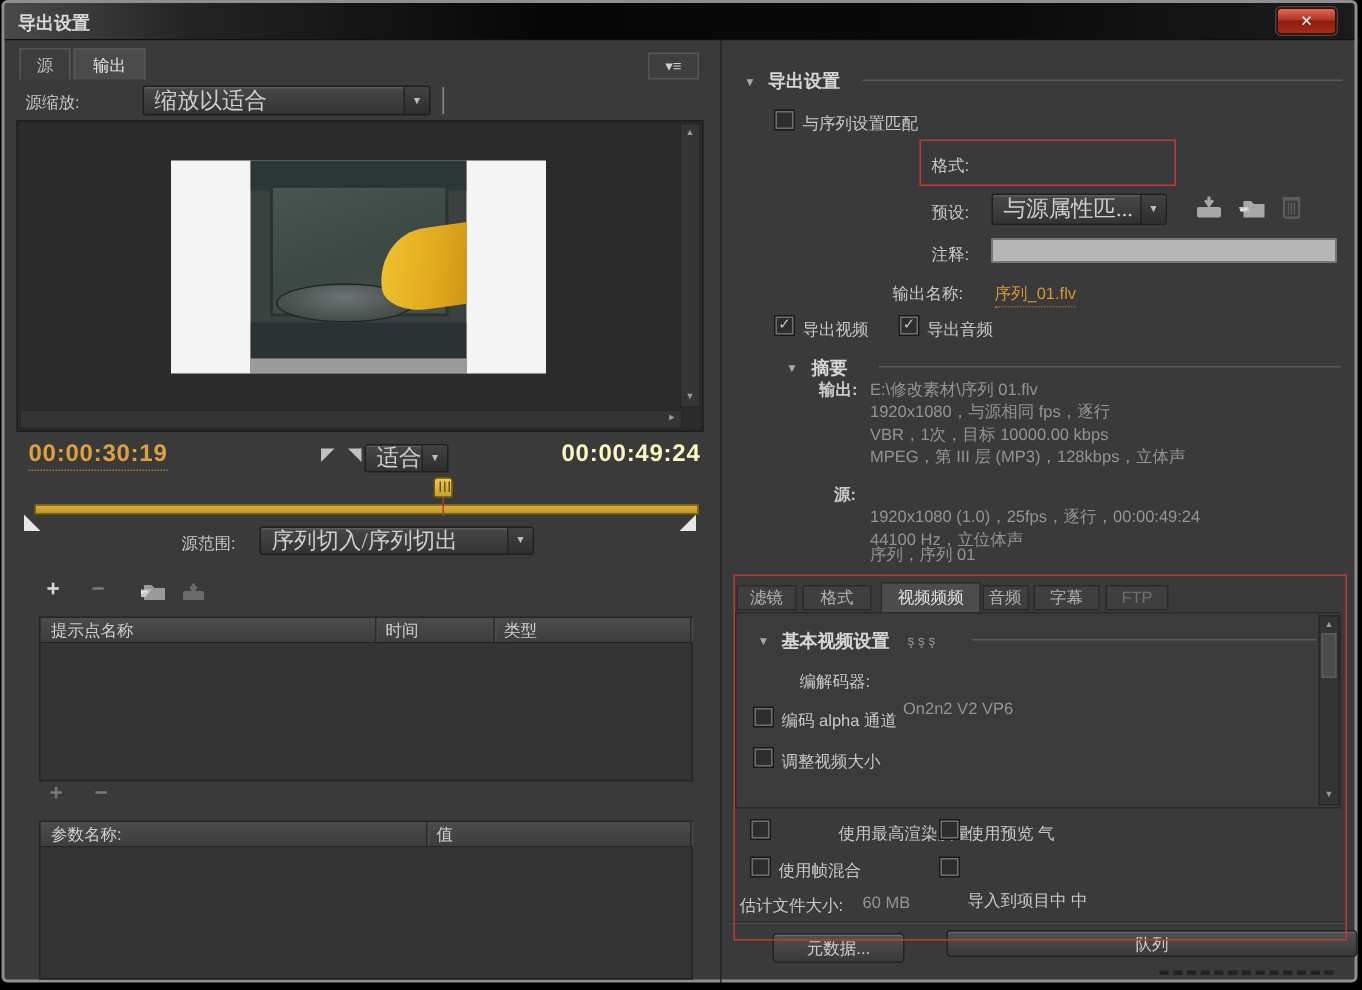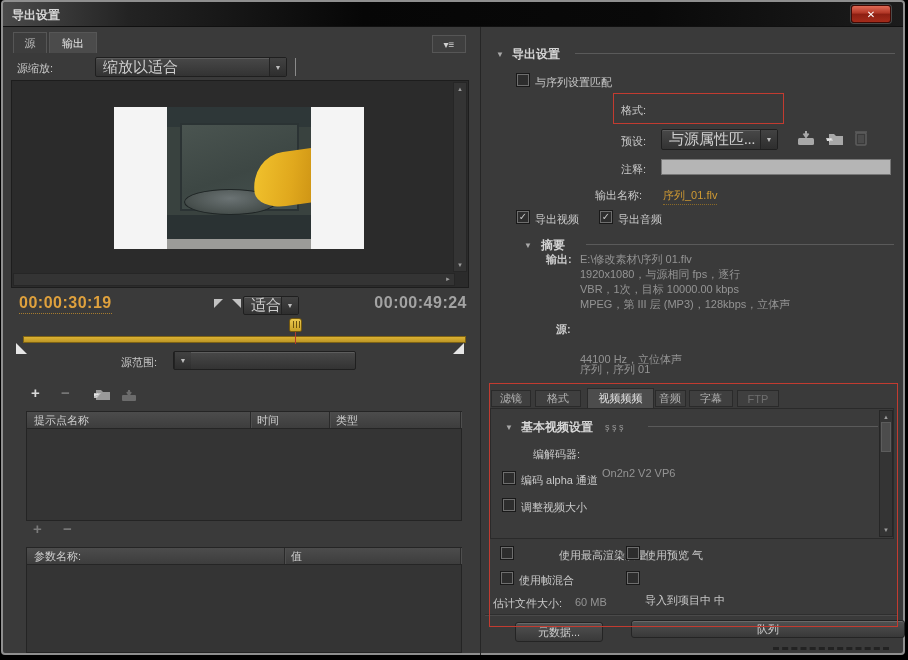--- a/index.html
+++ b/index.html
@@ -119,35 +119,36 @@
     </div>
   </div>
 
   <div class="abs bold" style="left:16px;top:292px;font-size:16px;letter-spacing:0.5px;color:#dfa13d;border-bottom:1px dotted #a87c2e;padding-bottom:1px;">00:00:30:19</div>
   <div class="abs tri-dl" style="left:211px;top:297px;"></div>
   <div class="abs tri-dr" style="left:229px;top:297px;"></div>
   <div class="abs dd" style="left:240px;top:294px;width:56px;height:19px;">
     <span class="t">适合</span>
     <span class="a">▼</span>
   </div>
-  <div class="abs bold" style="left:330px;top:292px;width:134px;text-align:right;font-size:16px;letter-spacing:0.5px;color:#a3a3a3;">00:00:49:24</div>
+  <div class="abs bold" style="left:330px;top:292px;width:134px;text-align:right;font-size:16px;letter-spacing:0.5px;color:#fef9c3;">00:00:49:24</div>
 
   <div class="abs" style="left:20px;top:334px;width:443px;height:7px;background:linear-gradient(#dcb232,#bd9626);border:1px solid #7e6315;box-sizing:border-box;"></div>
   <div class="abs" style="left:286px;top:316px;width:13px;height:14px;border-radius:3px 3px 2px 2px;
        background:linear-gradient(#ecc94e,#c9a227);border:1px solid #75590f;box-sizing:border-box;">
     <span style="position:absolute;left:3px;top:2px;width:1px;height:7px;background:#6b5310;"></span>
     <span style="position:absolute;left:6px;top:2px;width:1px;height:7px;background:#6b5310;"></span>
     <span style="position:absolute;left:9px;top:2px;width:1px;height:7px;background:#6b5310;"></span>
   </div>
   <div class="abs" style="left:292px;top:330px;width:1px;height:12px;background:#b43a2c;"></div>
   <div class="abs tri-wl" style="left:13px;top:341px;"></div>
   <div class="abs tri-wr" style="left:450px;top:341px;"></div>
 
   <div class="abs txt" style="left:118px;top:353px;">源范围:</div>
   <div class="abs dd" style="left:170px;top:349px;width:183px;height:19px;">
+    <span class="t">序列切入/序列切出</span>
     <span class="a">▼</span>
   </div>
 
   <div class="abs" style="left:28px;top:384px;font-size:15px;font-weight:bold;color:#dadada;line-height:14px;"><span>+</span></div>
   <div class="abs" style="left:58px;top:384px;font-size:15px;font-weight:bold;color:#7a7a7a;line-height:14px;"><span>−</span></div>
   <div class="abs" style="left:90px;top:385px;">
     <svg class="icon" width="18" height="14" viewBox="0 0 18 14">
       <path d="M3 3h5l2 2h7v8H3z" fill="#9a9a9a"></path>
         <path d="M1 6h7l-4 5H1z" fill="#c2c2c2"></path>
       <path d="M2 8l4 0-2-2v1h-3v2h3v1z" fill="#e6e6e6"></path>
@@ -241,20 +242,21 @@
   <div class="abs hline" style="left:583px;top:242px;width:308px;"></div>
 
   <div class="abs txt bold" style="left:543px;top:250px;">输出:</div>
   <div class="abs txt dim" style="left:577px;top:250px;">E:\修改素材\序列 01.flv</div>
   <div class="abs txt dim" style="left:577px;top:265px;">1920x1080，与源相同 fps，逐行</div>
   <div class="abs txt dim" style="left:577px;top:280px;">VBR，1次，目标 10000.00 kbps</div>
   <div class="abs txt dim" style="left:577px;top:295px;">MPEG，第 III 层 (MP3)，128kbps，立体声</div>
 
   <div class="abs txt bold" style="left:553px;top:320px;">源:</div>
   <div class="abs txt dim" style="left:577px;top:320px;margin-top:40px;">序列，序列 01</div>
+  <div class="abs txt dim" style="left:577px;top:335px;">1920x1080 (1.0)，25fps，逐行，00:00:49:24</div>
   <div class="abs txt dim" style="left:577px;top:350px;">44100 Hz，立位体声</div>
 
   <div class="abs rtab" style="left:488px;top:388px;width:40px;height:17px;">
     <span>滤镜</span>
     </div>
   <div class="abs rtab" style="left:532px;top:388px;width:46px;height:17px;">
     <span>格式</span>
     </div>
   <div class="abs rtab" style="left:652px;top:388px;width:31px;height:17px;overflow:hidden;justify-content:flex-start;padding-left:3px;">
     <span>音频</span>

